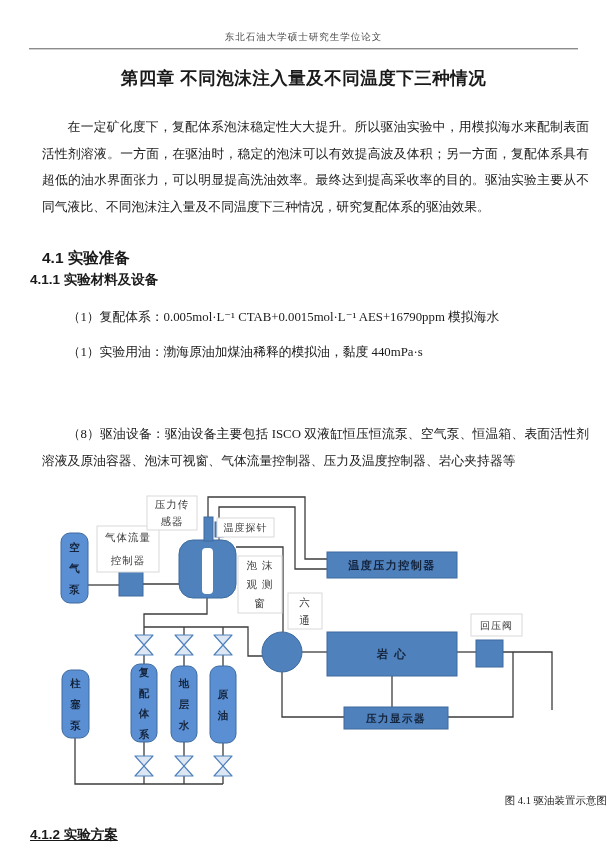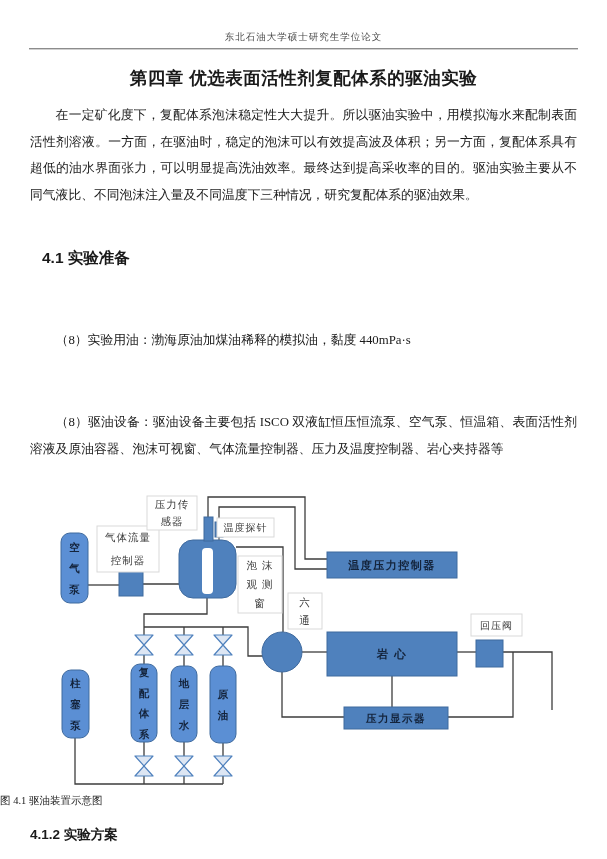--- a/index.html
+++ b/index.html
@@ -8,49 +8,51 @@
     font-family:"Liberation Serif","DejaVu Serif",serif;color:#1a1a1a;
   }
   .page{position:absolute;inset:0;background:#ffffff;}
   .hdr{position:absolute;top:31px;left:0;width:100%;text-align:center;
        font-size:9.5px;color:#4a4a4a;letter-spacing:1px;}
   .rule{position:absolute;top:48px;left:29px;right:29px;height:0;
         border-top:1.5px solid #8c8c8c;box-shadow:0 1px 0 #d0d0d0;}
   .title{position:absolute;top:66px;left:0;width:100%;text-align:center;margin:0;
          font-size:17.5px;font-weight:bold;letter-spacing:.5px;
          font-family:"Liberation Sans","DejaVu Sans",sans-serif;}
-  .par{position:absolute;left:30px;width:547px;margin:0;text-align:justify;
+  .par{position:absolute;left:30px;width:547px;margin:12px;text-align:justify;
        text-indent:2em;font-size:12.8px;line-height:26.5px;}
   #intro{top:102px;}
   .h2{position:absolute;left:30px;margin:12px;font-weight:bold;font-size:15.5px;
       font-family:"Liberation Sans","DejaVu Sans",sans-serif;}
   .h3{position:absolute;left:30px;margin:0;font-weight:bold;font-size:13.5px;
       font-family:"Liberation Sans","DejaVu Sans",sans-serif;}
   #s41{top:236px;}
   #s411{top:271px;}
   #item1{top:292px;}
   #item2{top:327px;}
   #item3{top:355px;}
   #item4{top:409px;}
   #diagram-svg{position:absolute;top:490px;left:0;}
   svg text{font-family:"Liberation Sans","DejaVu Sans",sans-serif;}
-  .caption{position:absolute;top:794px;left:0;width:100%;text-align:left;
+  .caption{position:absolute;top:794px;left:0;width:100%;text-align:right;
            font-size:10.5px;color:#222;}
-  #s412{top:826px;}
+  #s412{top:826px;text-decoration:underline;}
 </style>
 </head>
 <body>
 
 <div class="page">
   <div class="hdr">东北石油大学硕士研究生学位论文</div>
   <div class="rule"></div>
-  <h1 class="title">第四章 优选表面活性剂复配体系的驱油实验</h1>
+  <h1 class="title">第四章 不同泡沫注入量及不同温度下三种情况</h1>
   <p class="par" id="intro">在一定矿化度下，复配体系泡沫稳定性大大提升。所以驱油实验中，用模拟海水来配制表面活性剂溶液。一方面，在驱油时，稳定的泡沫可以有效提高波及体积；另一方面，复配体系具有超低的油水界面张力，可以明显提高洗油效率。最终达到提高采收率的目的。驱油实验主要从不同气液比、不同泡沫注入量及不同温度下三种情况，研究复配体系的驱油效果。</p>
   <h2 class="h2" id="s41">4.1 实验准备</h2>
-  <p class="par" id="item2">（8）实验用油：渤海原油加煤油稀释的模拟油，黏度 440mPa·s</p>
+  <h3 class="h3" id="s411">4.1.1 实验材料及设备</h3>
+  <p class="par" id="item1">（1）复配体系：0.005mol·L⁻¹ CTAB+0.0015mol·L⁻¹ AES+16790ppm 模拟海水</p>
+  <p class="par" id="item2">（1）实验用油：渤海原油加煤油稀释的模拟油，黏度 440mPa·s</p>
   <p class="par" id="item4">（8）驱油设备：驱油设备主要包括 ISCO 双液缸恒压恒流泵、空气泵、恒温箱、表面活性剂溶液及原油容器、泡沫可视窗、气体流量控制器、压力及温度控制器、岩心夹持器等</p>
 
   <svg id="diagram-svg" width="607" height="302" viewBox="0 490 607 302">
       <polyline points="87,585 119,585" fill="none" stroke="#3d3d3d" stroke-width="1.3"></polyline>
       <polyline points="143,584 179,584" fill="none" stroke="#3d3d3d" stroke-width="1.3"></polyline>
       <polyline points="208,517 208,497 305,497 305,559 327,559" fill="none" stroke="#3d3d3d" stroke-width="1.3"></polyline>
       <polyline points="219,523 219,507 295,507 295,569 327,569" fill="none" stroke="#3d3d3d" stroke-width="1.3"></polyline>
       <polyline points="236,547 283,547 283,632" fill="none" stroke="#3d3d3d" stroke-width="1.3"></polyline>
       <polyline points="207,598 207,614 144,614 144,636" fill="none" stroke="#3d3d3d" stroke-width="1.3"></polyline>
       <polyline points="144,627 248,627 248,656 263,656" fill="none" stroke="#3d3d3d" stroke-width="1.3"></polyline>

